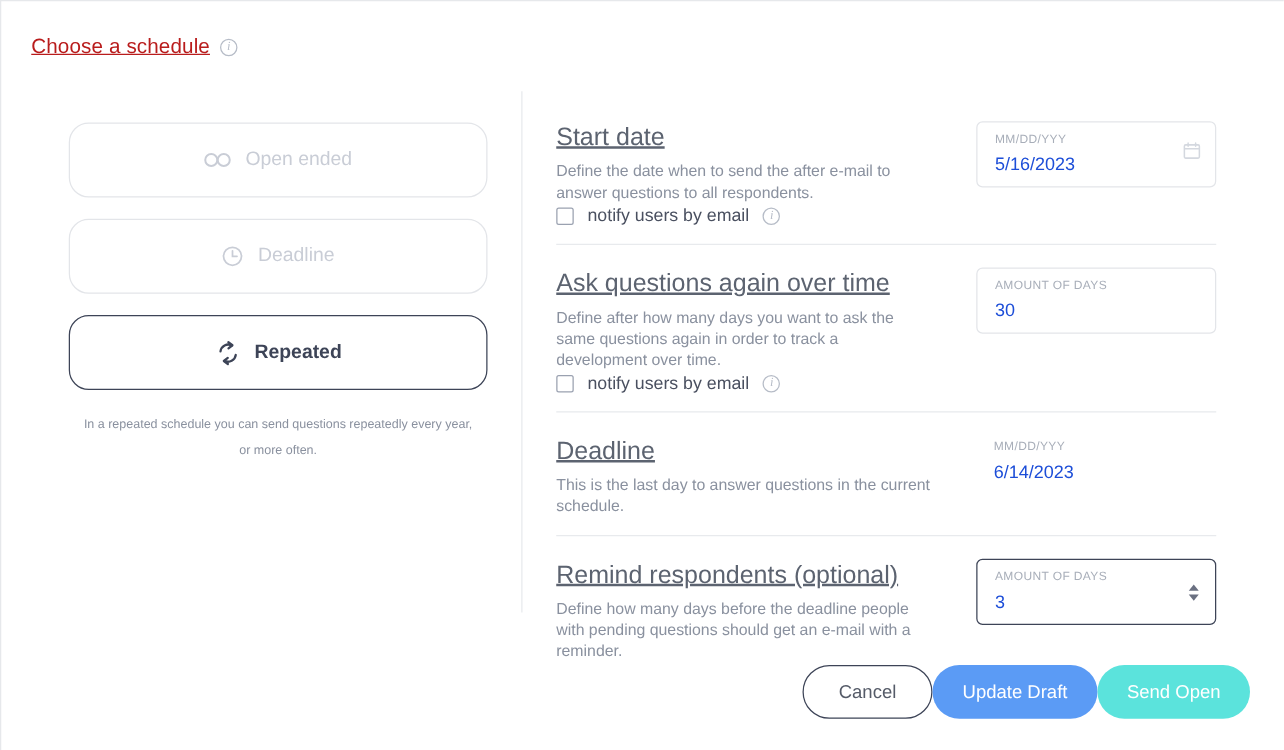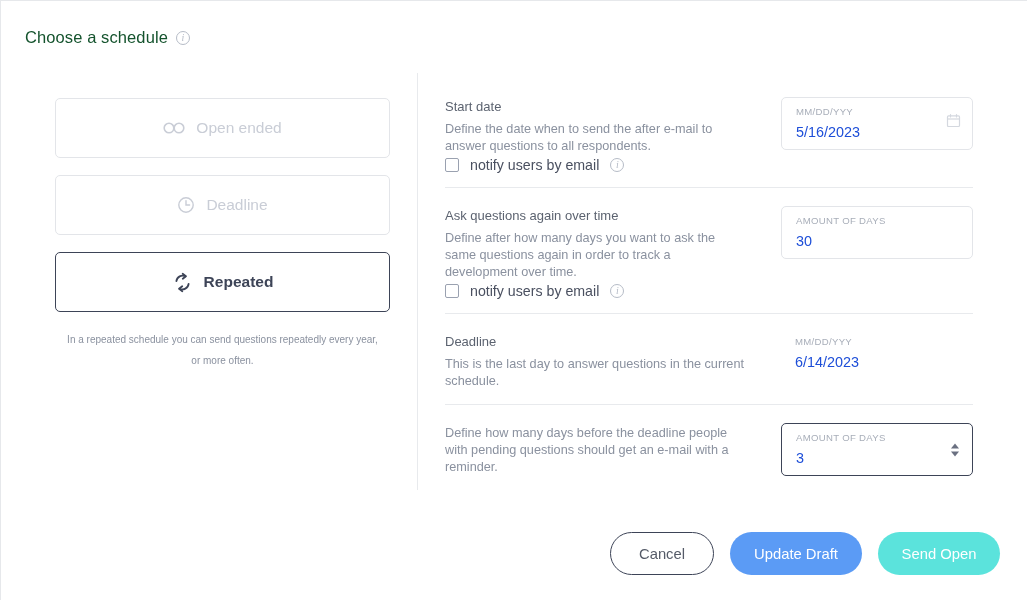--- a/index.html
+++ b/index.html
@@ -25,22 +25,23 @@
   .header {
     position: absolute;
     left: 24px;
     top: 27px;
     display: flex;
     align-items: center;
     gap: 8px;
   }
   .header-title {
     font-size: 16.5px;
-    color: #14532d;
+    color: #b91c1c;
     letter-spacing: .1px;
+    text-decoration: underline;
   }
   .info-icon {
     display: inline-block;
     width: 14px; height: 14px;
     border: 1.2px solid #b6bcc7;
     border-radius: 50%;
     color: #b6bcc7;
     font-size: 10px;
     line-height: 12px;
     text-align: center;
@@ -62,21 +63,21 @@
   
   .left-col {
     position: absolute;
     left: 54px;
     top: 97px;
     width: 335px;
   }
   .sched-option {
     height: 60px;
     border: 1px solid #e3e5e9;
-    border-radius: 5px;
+    border-radius: 16px;
     display: flex;
     align-items: center;
     justify-content: center;
     gap: 11px;
     margin-bottom: 17px;
     background: #fff;
     cursor: pointer;
     user-select: none;
   }
   .sched-option.disabled { color: #c9cdd6; }
@@ -105,23 +106,24 @@
     top: 96px;
     width: 528px;
   }
   .field-row {
     display: flex;
     align-items: flex-start;
     justify-content: space-between;
   }
   .field-text { width: 300px; padding-top: 2px; }
   .field-title {
-    font-size: 13px;
+    font-size: 20px;
     color: #5c6370;
     margin-bottom: 7px;
+    text-decoration: underline;
   }
   .field-desc {
     font-size: 12.7px;
     color: #8a919f;
     line-height: 17px;
   }
 
   .input-box {
     width: 192px;
     height: 53px;
@@ -201,21 +203,20 @@
   .section { padding-top: 18px; }
   .section.first { padding-top: 0; }
 
   
   .footer {
     position: absolute;
     right: 27px;
     top: 531px;
     display: flex;
     align-items: center;
-    gap: 16px;
   }
   .btn {
     height: 43px;
     border-radius: 22px;
     display: flex;
     align-items: center;
     justify-content: center;
     font-size: 14.8px;
     cursor: pointer;
     user-select: none;
@@ -344,20 +345,21 @@
           <div class="input-caption">MM/DD/YYY</div>
           <div class="input-value">6/14/2023</div>
         </div>
       </div>
       <div class="h-divider"></div>
     </div>
 
     <div class="section">
       <div class="field-row">
         <div class="field-text">
+          <div class="field-title">Remind respondents (optional)</div>
           <div class="field-desc">Define how many days before the deadline people with pending questions should get an e-mail with a reminder.</div>
         </div>
         <div class="input-box active">
           <div class="input-caption">AMOUNT OF DAYS</div>
           <div class="input-value">3</div>
           <span class="spinner">
             <span class="spin-tri spin-up"></span>
             <span class="spin-tri spin-down"></span>
           </span>
         </div>

